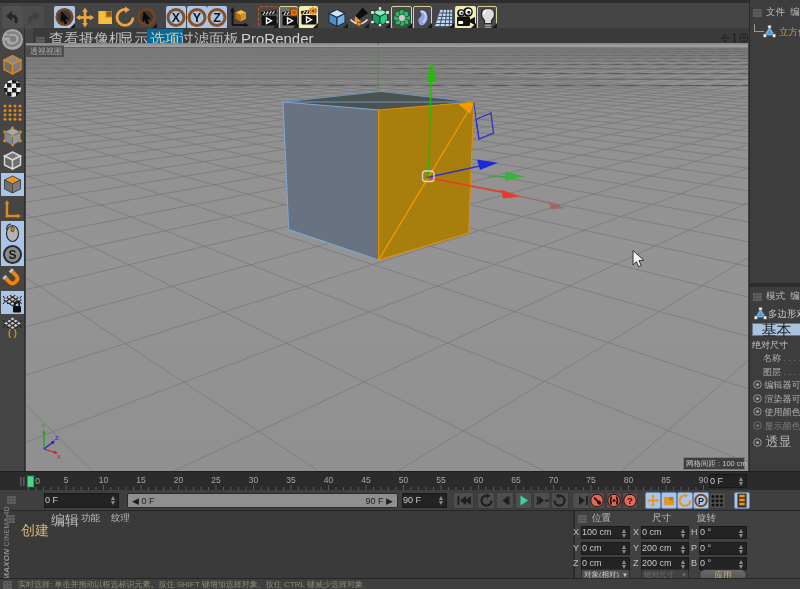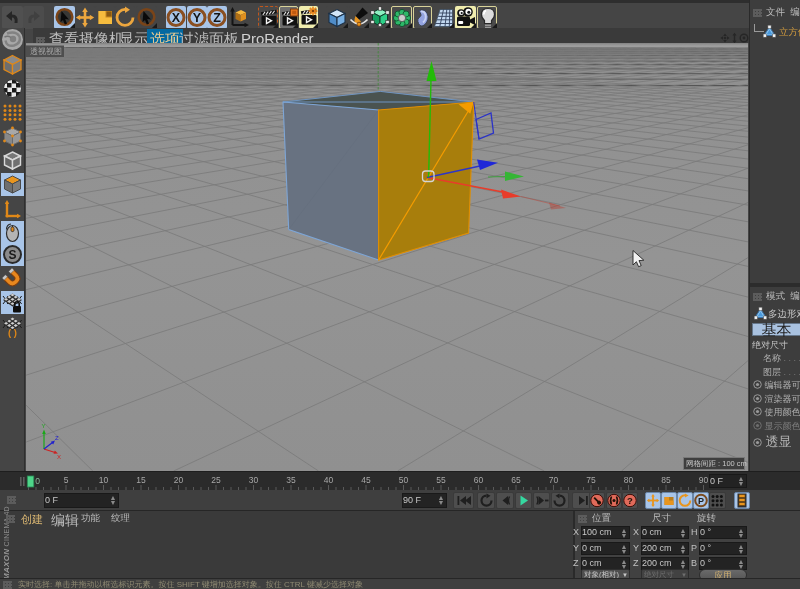--- a/index.html
+++ b/index.html
@@ -736,20 +736,24 @@
       <rect x="27.3" y="4" width="6.5" height="11" fill="#4fd68a"></rect>
       <rect x="27.3" y="4" width="6.5" height="11" fill="none" stroke="#2a8a55" stroke-width="0.8"></rect>
       <text x="37.5" y="12" font-size="8.5" fill="#88b89a" text-anchor="middle" font-family="Liberation Sans">0</text>
     </svg>
     <div class="fld" style="left:709px;top:2px;width:38px;height:14px">0 F<span class="spin">▲<br>▼</span></div>
   </div>
 
 <div class="abs" id="scrubrow">
     <div style="position:absolute;left:7px;top:6px" class="grip"></div>
     <div class="fld" style="left:44px;top:3px;width:75px;height:15px;line-height:13px">0 F<span class="spin">▲<br>▼</span></div>
+    <div style="position:absolute;left:127px;top:3px;width:271px;height:15px;background:#8f8f8f;border:1px solid #2a2a2a;border-radius:2px;font-size:9px;color:#1e1e1e;line-height:14px">
+      <span style="position:absolute;left:4px">◀ 0 F</span>
+      <span style="position:absolute;right:4px">90 F ▶</span>
+    </div>
     <div class="fld" style="left:402px;top:3px;width:45px;height:15px;line-height:13px">90 F<span class="spin">▲<br>▼</span></div>
     <div style="position:absolute;left:453px;top:2px;width:21px;height:17px;background:#4e4e4e;border:1px solid #3a3a3a;border-radius:2px">
       <svg width="19" height="15" viewBox="0 0 19 15" style="position:absolute;left:0;top:0">
         <g fill="#1f1f1f">
           <rect x="3.5" y="3" width="1.8" height="9"></rect>
           <path d="M12,3 L6,7.5 L12,12 Z"></path>
           <path d="M17,3 L11,7.5 L17,12 Z"></path>
         </g>
       </svg>
     </div>
@@ -866,21 +870,21 @@
         <rect x="4" y="1.5" width="6" height="3" fill="#e8951e" stroke="#5a3a10" stroke-width="0.6"></rect>
         <rect x="4" y="5.5" width="6" height="3" fill="#e8951e" stroke="#5a3a10" stroke-width="0.6"></rect>
         <rect x="4" y="9.5" width="6" height="3" fill="#e8951e" stroke="#5a3a10" stroke-width="0.6"></rect>
       </svg>
     </div>
   </div>
 
 <div class="abs" id="botband">
     <div style="position:absolute;left:2px;top:69px;width:64px;height:11px;transform:rotate(-90deg);transform-origin:0 0;font-size:7px;color:#989898;white-space:nowrap;letter-spacing:0.3px"><b style="font-size:8px;font-style:italic">MAXON</b> <span style="color:#8a8a8a">CINEMA 4D</span></div>
     <div style="position:absolute;left:6px;top:4px" class="grip"></div>
-    <div style="position:absolute;left:21px;top:1px;font-size:11px;color:#d8b571">创建</div>
+    <div style="position:absolute;left:21px;top:11px;font-size:14px;color:#d8b571">创建</div>
     <div style="position:absolute;left:51px;top:1px;font-size:14px;color:#bdbdbd">编辑</div>
     <div style="position:absolute;left:81px;top:1px;font-size:9.5px;color:#bdbdbd">功能</div>
     <div style="position:absolute;left:111px;top:1px;font-size:9.5px;color:#bdbdbd">纹理</div>
     <div style="position:absolute;left:575px;top:0;width:225px;height:68px;background:#414141"></div>
     <div style="position:absolute;left:573px;top:0;width:2px;height:68px;background:#2a2a2a"></div>
     <div style="position:absolute;left:578px;top:4px" class="grip"></div>
     <div style="position:absolute;left:592px;top:1px;font-size:9.5px;color:#bdbdbd">位置</div>
     <div style="position:absolute;left:652px;top:1px;font-size:9.5px;color:#bdbdbd">尺寸</div>
     <div style="position:absolute;left:697px;top:1px;font-size:9.5px;color:#bdbdbd">旋转</div>
     <div style="position:absolute;left:573px;top:16px;font-size:9px;color:#c0c0c0">X</div>

